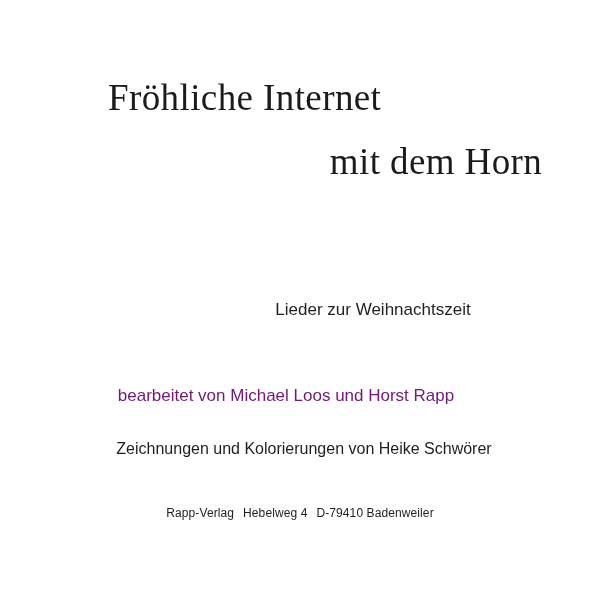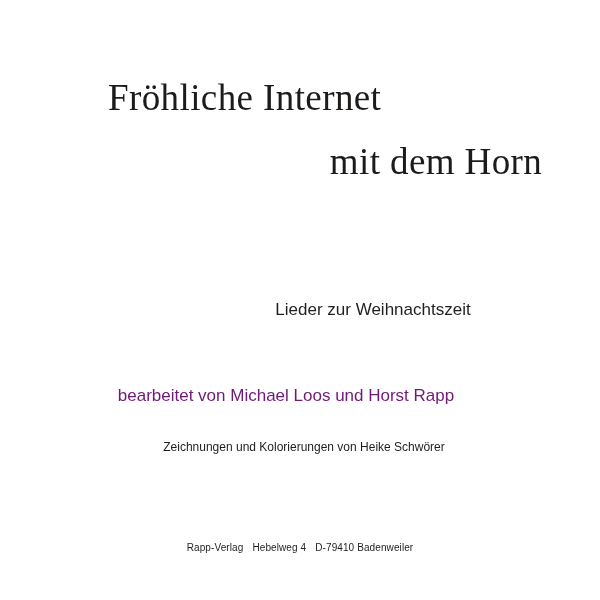--- a/index.html
+++ b/index.html
@@ -82,40 +82,39 @@
     margin-left: 24px;
   }
   .credit-illustrator {
     position: absolute;
     left: 0;
     top: 440px;
     width: 600px;
     text-align: center;
     padding-left: 8px;
     box-sizing: border-box;
-    font-size: 12px;
+    font-size: 16px;
     font-weight: 400;
     color: #201d1d;
   }
 
   
   .imprint {
     position: absolute;
     left: 0;
     top: 505px;
     width: 600px;
     text-align: center;
     box-sizing: border-box;
   }
   .imprint-line {
-    font-size: 10px;
+    font-size: 12px;
     line-height: 1.38;
     color: #201d1d;
     letter-spacing: 0.1px;
-    margin-top: 36px;
   }
   .imprint-line .gap {
     display: inline-block;
     width: 9px;
   }
 </style>
 </head>
 <body>
 
 <div class="page">

